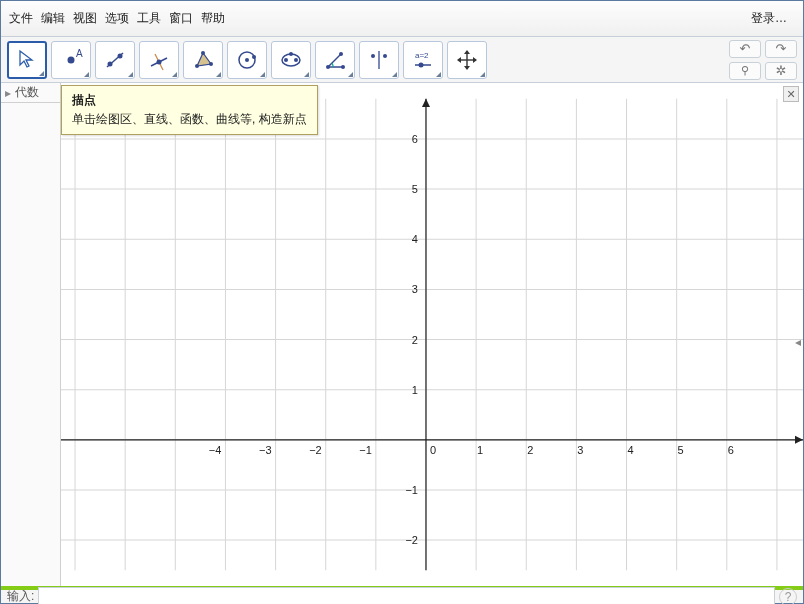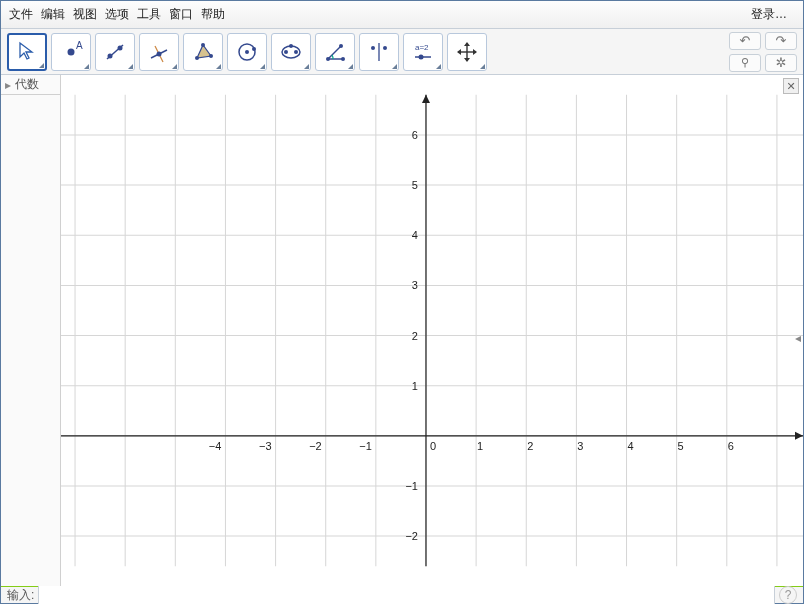--- a/index.html
+++ b/index.html
@@ -4,41 +4,41 @@
 <style>
 * { box-sizing: border-box; margin: 0; padding: 0; }
 body { font-family: "Microsoft YaHei", Arial, sans-serif; font-size: 12px; background: #fff; }
 .window { width: 804px; height: 604px; border: 1px solid #5a7aa0; display: flex; flex-direction: column; background: #fff; }
 .titlebar { height: 30px; background: linear-gradient(#f3f7fc, #dfe9f5); display: flex; align-items: center; padding: 0 2px 0 8px; border-bottom: 1px solid #b8c8dc; }
 .titlebar .icon { width: 16px; height: 16px; margin-right: 6px; }
 .titlebar .title { flex: 1; color: #333; }
 .winbtns { display: flex; gap: 2px; }
 .winbtn { width: 30px; height: 20px; border: 1px solid #a0b0c5; border-radius: 3px; display: flex; align-items: center; justify-content: center; background: linear-gradient(#f8fbff,#e3ecf7); cursor: pointer; }
 .winbtn.close { width: 45px; background: linear-gradient(#e78,#c9302c); border-color: #a02822; color: #fff; }
-.menubar { height: 28px; background: linear-gradient(#fdfdfd,#f0f0f0); border-bottom: 1px solid #c7cfd8; display: flex; align-items: center; padding: 0 8px; color: #222; }
+.menubar { height: 36px; background: linear-gradient(#fdfdfd,#f0f0f0); border-bottom: 1px solid #c7cfd8; display: flex; align-items: center; padding: 0 8px; color: #222; }
 .menubar .menu-item { margin-right: 8px; cursor: pointer; }
 .menubar .spacer { flex: 1; }
 .toolbar { height: 46px; background: #f5f5f5; border-bottom: 1px solid #c7cfd8; display: flex; align-items: center; padding: 4px 6px; gap: 4px; }
 .toolbtn { width: 40px; height: 38px; border: 1px solid #b8c8dc; border-radius: 3px; background: #fff; display: flex; align-items: center; justify-content: center; cursor: pointer; position: relative; }
 .toolbtn.selected { border: 2px solid #2a5caa; }
 .toolbtn .dd { position: absolute; right: 1px; bottom: 1px; width: 0; height: 0; border-left: 5px solid transparent; border-bottom: 5px solid #6a7f99; }
 .toolbar .spacer { flex: 1; }
 .rightbtns { display: flex; gap: 4px; flex-direction: column; align-items: flex-end; }
 .rbrow { display: flex; gap: 4px; }
 .rbtn { width: 32px; height: 18px; border: 1px solid #c8d0d8; border-radius: 3px; background: #fbfbfb; display: flex; align-items: center; justify-content: center; cursor: pointer; color: #777; font-size: 13px; }
 .content { flex: 1; display: flex; position: relative; overflow: hidden; }
 .sidebar { width: 60px; border-right: 1px solid #d0d0d0; background: #fafafa; position: relative; }
 .sidebar .header { height: 20px; border-bottom: 1px solid #d0d0d0; display: flex; align-items: center; padding: 0 4px; color: #555; }
 .sidebar .tri { margin-right: 4px; color: #888; }
 .graph { flex: 1; position: relative; background: #fff; }
 .graph svg { width: 100%; height: 100%; }
 .closex { position: absolute; top: 3px; right: 4px; width: 16px; height: 16px; border: 1px solid #bbb; background: #f0f0f0; display: flex; align-items: center; justify-content: center; cursor: pointer; color: #666; font-size: 11px; }
 .tooltip { position: absolute; top: 2px; left: 0px; background: #ffffe1; border: 1px solid #b0a060; padding: 6px 10px; font-size: 12px; color: #222; z-index: 10; box-shadow: 1px 1px 2px rgba(0,0,0,0.15); }
 .tooltip .tt-title { font-weight: bold; margin-bottom: 2px; }
-.inputbar { height: 17px; border-top: 1px solid #84cc16; display: flex; align-items: center; padding: 2px 6px; background: #f5f5f5; gap: 4px; }
+.inputbar { height: 17px; border-top: 4px solid #84cc16; display: flex; align-items: center; padding: 2px 6px; background: #f5f5f5; gap: 4px; }
 .inputbar .lbl { color: #555; }
 .inputbar input { flex: 1; height: 20px; border: 1px solid #c7cfd8; padding: 0 4px; background: #fff; }
 .help { width: 18px; height: 18px; border: 1px solid #ccc; border-radius: 9px; display: flex; align-items: center; justify-content: center; color: #999; cursor: pointer; }
 .edge { position: absolute; right: 0; top: 50%; width: 8px; height: 14px; color: #888; cursor: pointer; }
 .axis-label { font-size: 11px; fill: #222; }
 .grid-line { stroke: #d6d6d6; stroke-width: 1; }
 .axis-line { stroke: #222; stroke-width: 1.2; }
 </style>
 </head>
 <body>
@@ -166,20 +166,24 @@
   </div>
 
   <div class="content">
     <div class="sidebar">
       <div class="header">
         <span class="tri">▸</span>
         <span>代数</span>
       </div>
     </div>
     <div class="graph">
+      <div class="tooltip">
+        <div class="tt-title">描点</div>
+        <div>单击绘图区、直线、函数、曲线等, 构造新点</div>
+      </div>
       <div class="closex">✕</div>
       <svg id="plot" viewBox="0 0 740 470">
           <line class="grid-line" x1="14" y1="0" x2="14" y2="470"></line>
           <line class="grid-line" x1="64" y1="0" x2="64" y2="470"></line>
           <line class="grid-line" x1="114" y1="0" x2="114" y2="470"></line>
           <line class="grid-line" x1="164" y1="0" x2="164" y2="470"></line>
           <line class="grid-line" x1="214" y1="0" x2="214" y2="470"></line>
           <line class="grid-line" x1="264" y1="0" x2="264" y2="470"></line>
           <line class="grid-line" x1="314" y1="0" x2="314" y2="470"></line>
           <line class="grid-line" x1="364" y1="0" x2="364" y2="470"></line>

